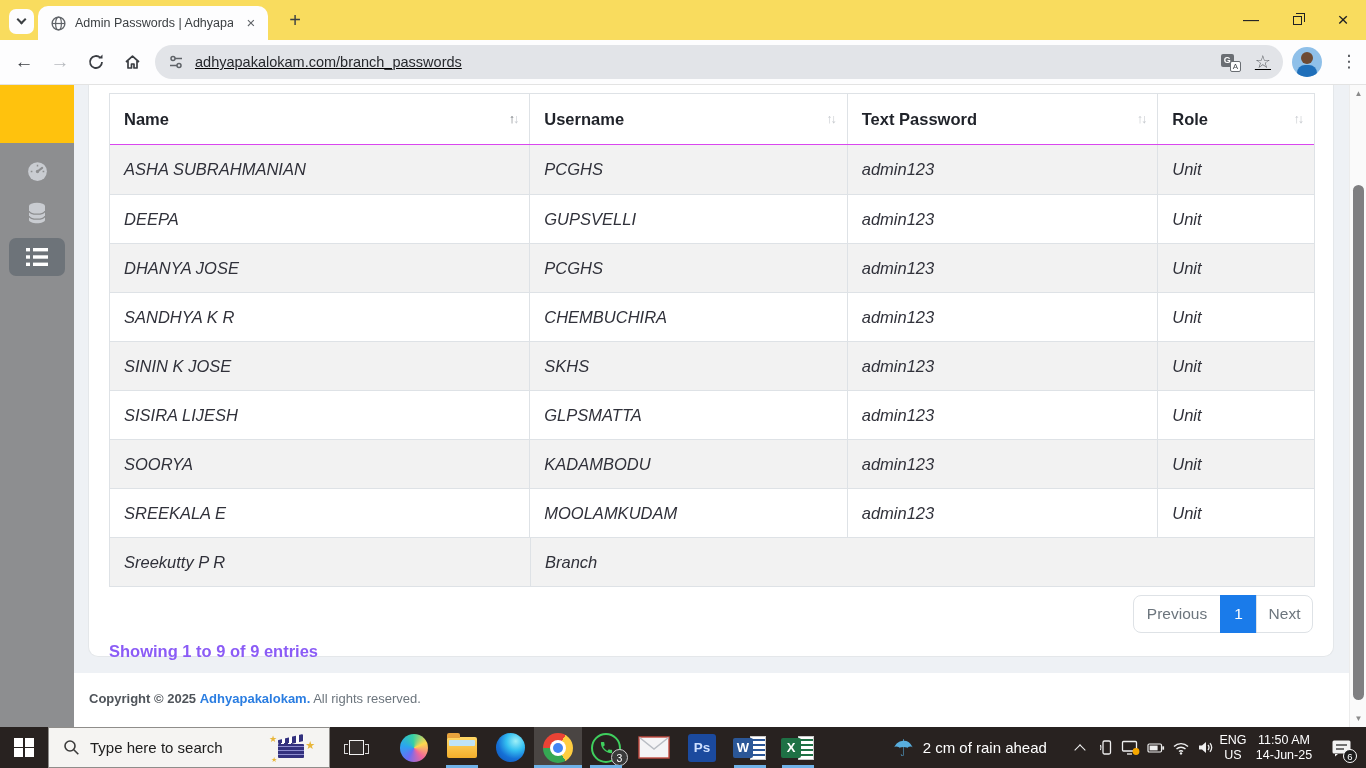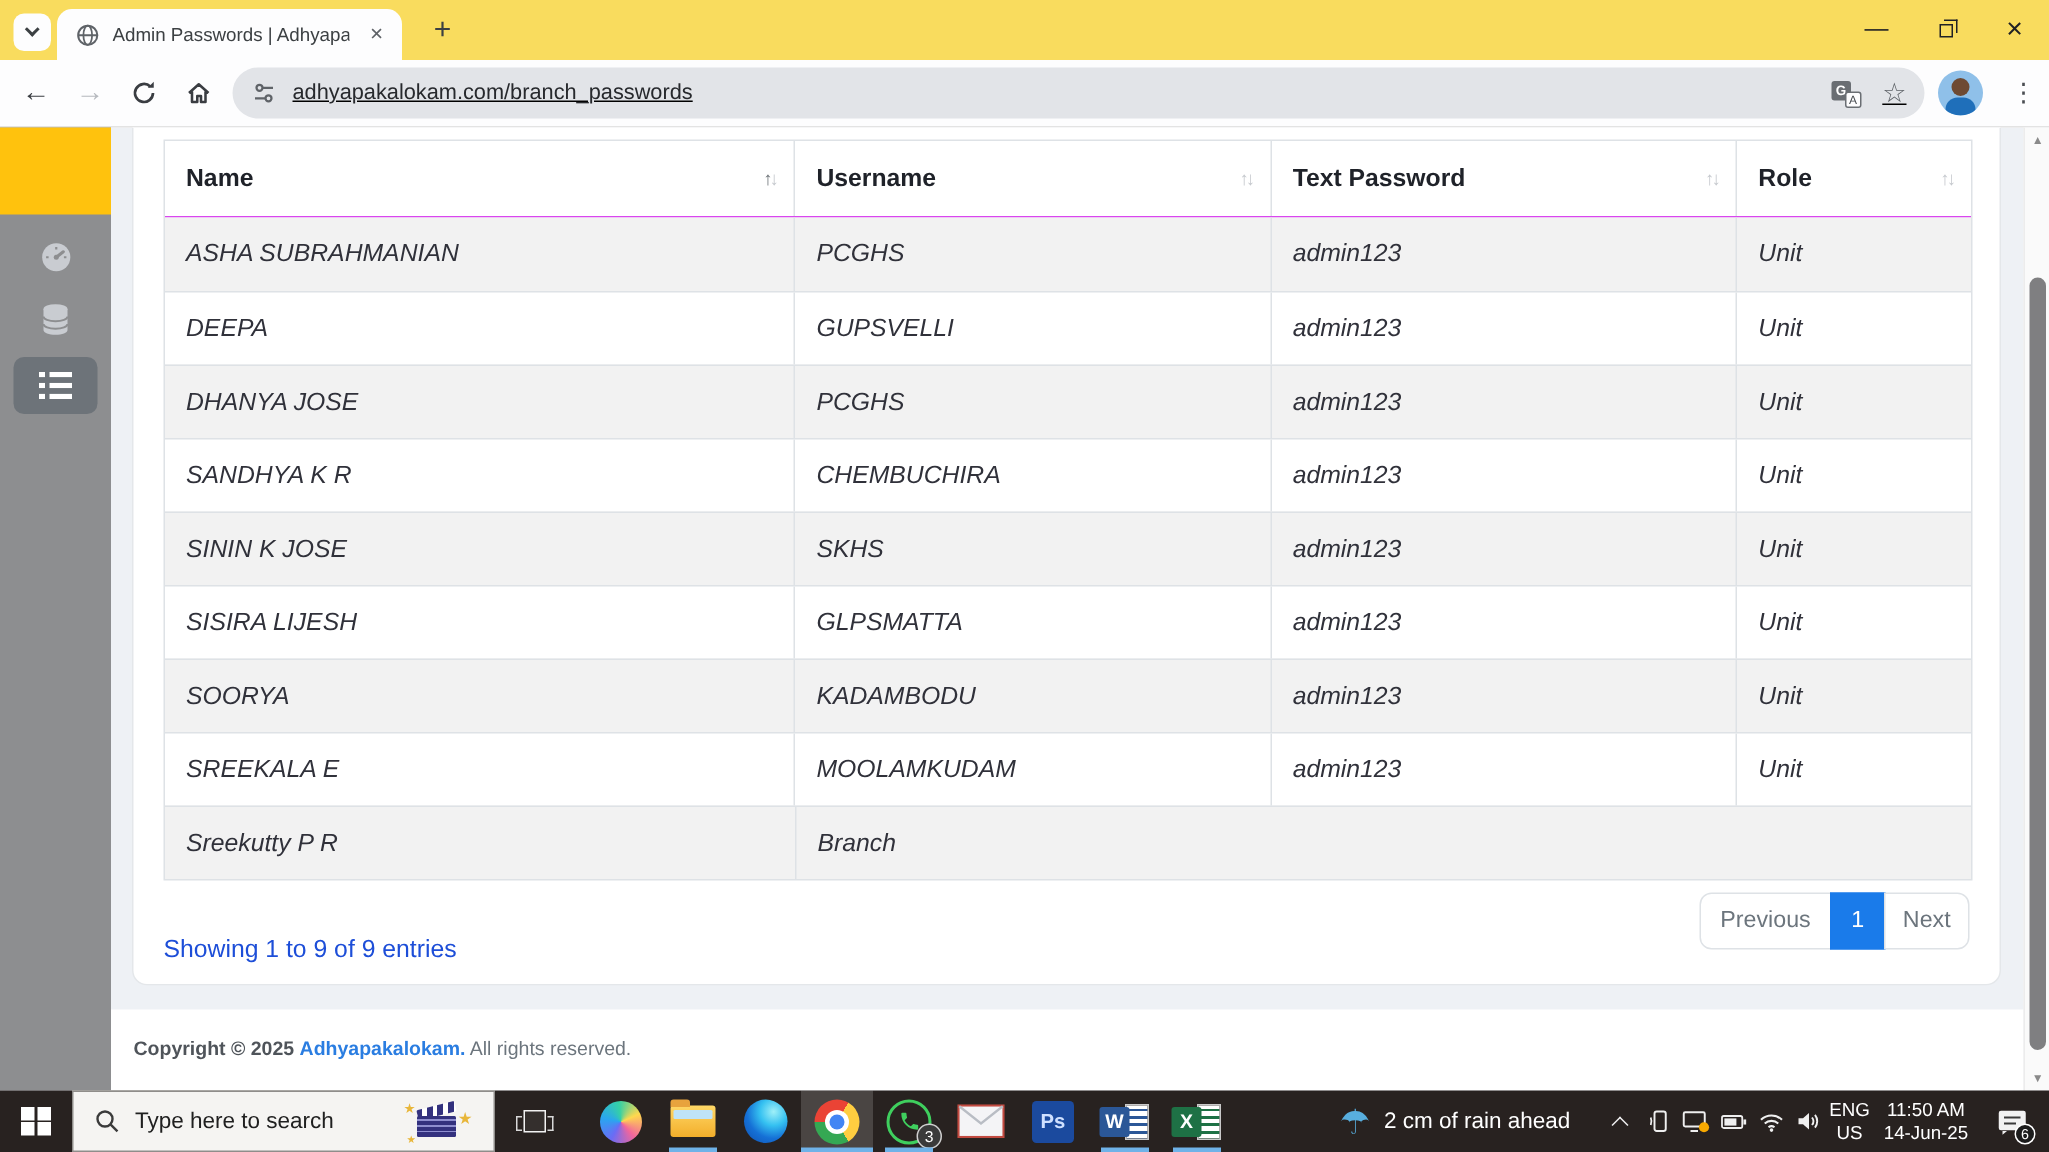--- a/index.html
+++ b/index.html
@@ -54,21 +54,21 @@
   .th:first-child { border-left:none; }
   .tr { display:flex; height:49px; border-top:1px solid #dee2e6; background:#fff;font-style:italic; }
   .tr.odd { background:#f2f2f2; }
   .tr:first-child { border-top:none; }
   .td { display:flex; align-items:center; padding:0 14px; border-left:1px solid #dee2e6; overflow:hidden; white-space:nowrap; }
   .td:first-child { border-left:none; }
   .col-name { width:420px; } .col-user { width:318px; } .col-pass { width:311px; } .col-role { width:157px; }
   .sort { font-size:12.5px; letter-spacing:-2px; color:#c6c9ce; font-weight:normal; flex:0 0 auto; }
   .sort .on { color:#6f7479; }
 
-  .info { position:absolute; left:109px; top:624px; font-size:16.5px; color:#1d4ed8; }
+  .info { position:absolute; left:109px; top:642px; font-size:16.5px; color:#8b5cf6;font-weight:bold; }
 
   .pagination { position:absolute; left:1133px; top:595px; height:38px; display:flex; }
   .page-btn { height:38px; display:flex; align-items:center; justify-content:center; font-size:15.5px; color:#6c757d; background:#fff; border:1px solid #dee2e6; cursor:pointer; }
   .page-btn.prev { width:88px; border-radius:8px 0 0 8px; }
   .page-btn.current { width:37px; margin-left:-1px; background:#1a7bea; border-color:#1a7bea; color:#fff; }
   .page-btn.next { width:57px; margin-left:-1px; border-radius:0 8px 8px 0; }
 
   .copyright { position:absolute; left:89px; top:691px; font-size:13px; color:#6c757d; }
   .copyright .c1 { font-weight:bold; color:#4f545a; }
   .copyright .c2 { font-weight:bold; color:#2a7de1; text-decoration:none; cursor:pointer; }

